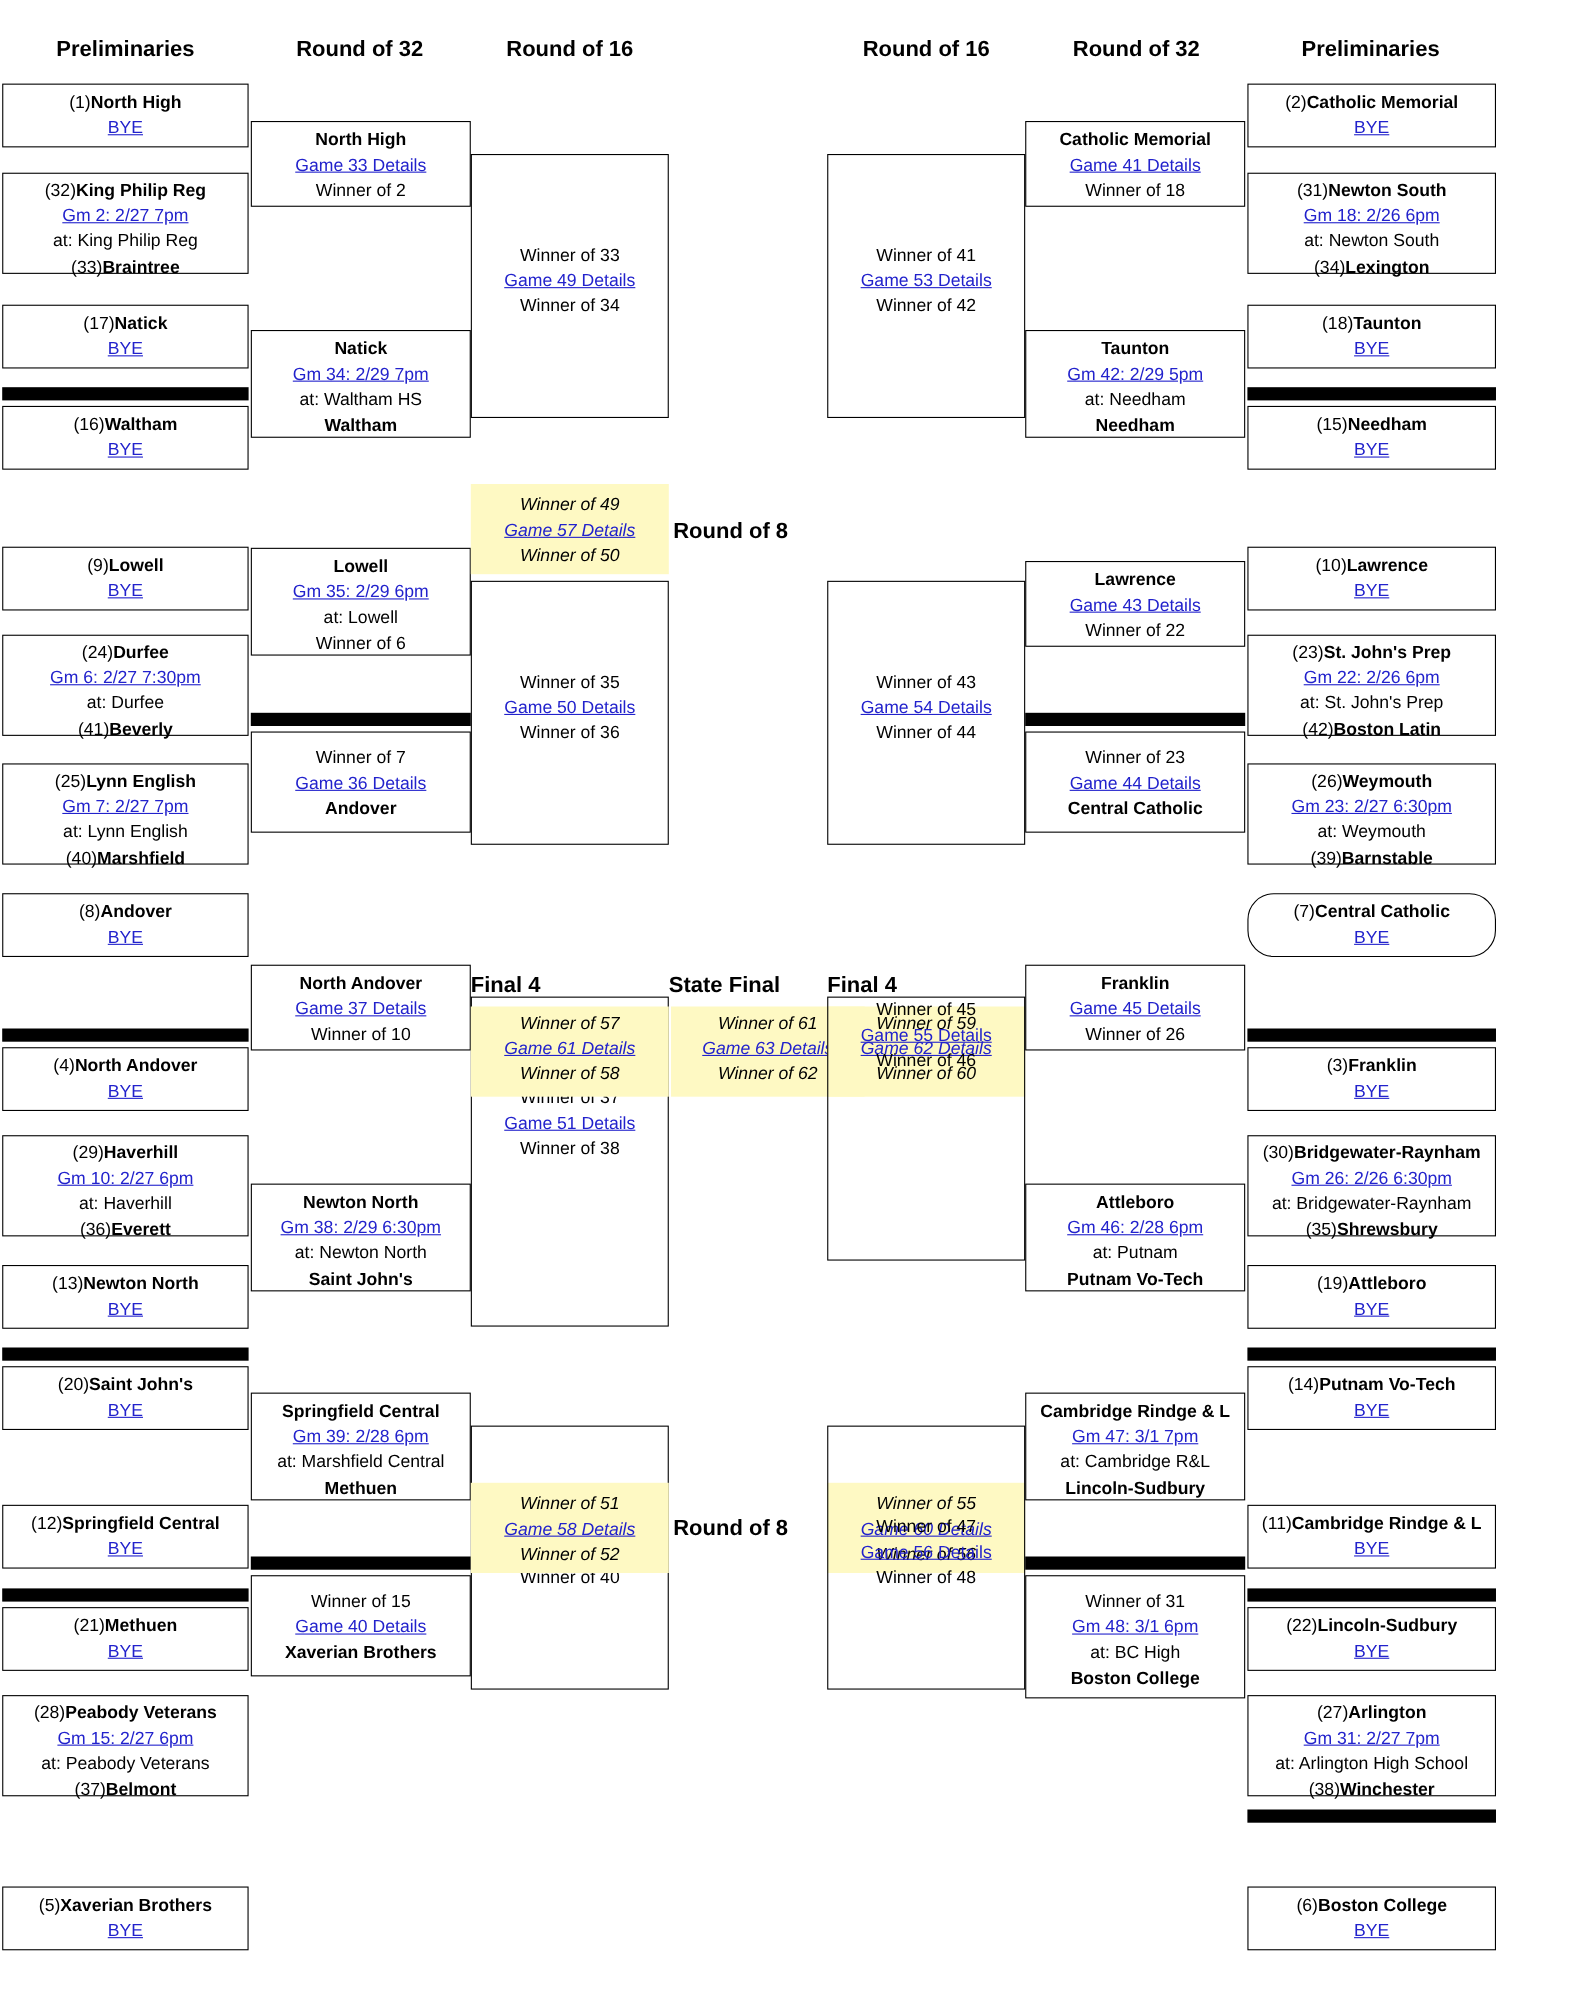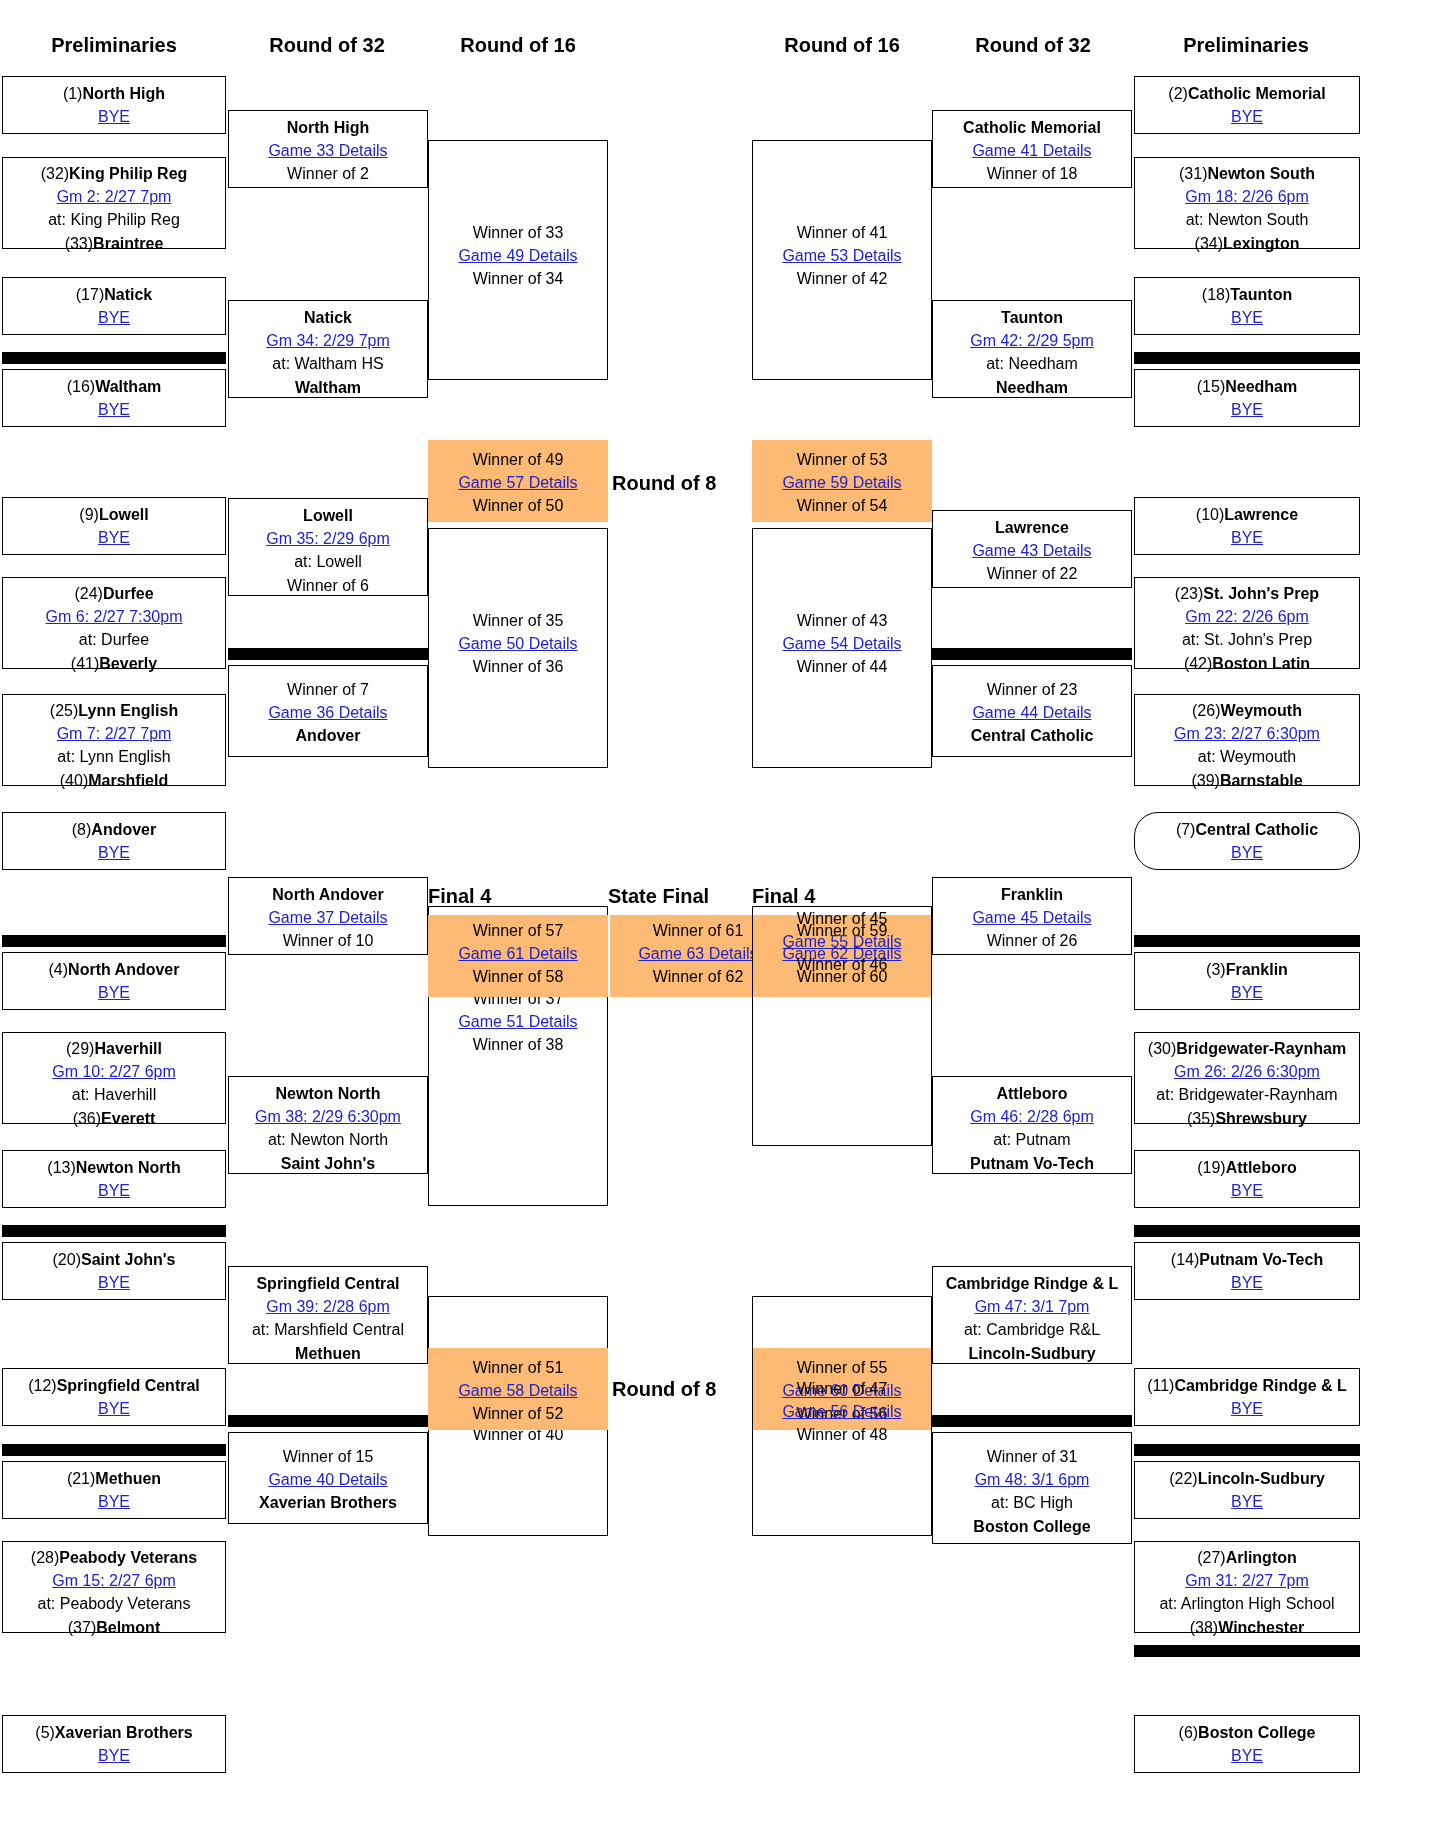--- a/index.html
+++ b/index.html
@@ -6,21 +6,21 @@
   body{width:1440px;height:1827px;font-family:"Liberation Sans",sans-serif;color:#000;position:relative;overflow:hidden;}
   .bracket{position:relative;width:1440px;height:1827px;}
   .hdr{position:absolute;font-size:20px;font-weight:bold;text-align:center;}
   .cell{position:absolute;box-sizing:border-box;text-align:center;font-size:16px;line-height:1.45;}
   .cell.box{border:1px solid #000;}
   .cell .n{font-weight:bold;}
   .cell .lnk{color:#2222cc;text-decoration:underline;}
   .cell .plain{font-weight:normal;}
   .bold{font-weight:bold;}
   .blackbar{position:absolute;background:#000;}
-  .shade{background:#fdba74;}
+  .shade{background:#fef9c3;font-style:italic;}
   .label{position:absolute;font-size:20px;font-weight:bold;text-align:left;}
 </style>
 </head>
 <body>
 
 <div class="bracket">
 
   <div class="hdr" style="left:0px;top:34px;width:228px;">Preliminaries</div>
   <div class="hdr" style="left:228px;top:34px;width:198px;">Round of 32</div>
   <div class="hdr" style="left:426px;top:34px;width:184px;">Round of 16</div>
@@ -217,25 +217,20 @@
     <div>Winner of 61</div>
     <div><span class="lnk">Game 63 Details</span></div>
     <div>Winner of 62</div>
   </div>
   <div class="cell shade" style="left:752px;top:915px;width:180px;height:82px;padding-top:4px;">
     <div>Winner of 59</div>
     <div><span class="lnk">Game 62 Details</span></div>
     <div>Winner of 60</div>
   </div>
 
-  <div class="cell shade" style="left:752px;top:440px;width:180px;height:82px;padding-top:8px;">
-    <div>Winner of 53</div>
-    <div><span class="lnk">Game 59 Details</span></div>
-    <div>Winner of 54</div>
-  </div>
   <div class="cell shade" style="left:752px;top:1348px;width:180px;height:82px;padding-top:8px;">
     <div>Winner of 55</div>
     <div><span class="lnk">Game 60 Details</span></div>
     <div>Winner of 56</div>
   </div>
 
   <div class="cell box" style="left:752px;top:140px;width:180px;height:240px;padding-top:80px;">
     <div>Winner of 41</div>
     <div><span class="lnk">Game 53 Details</span></div>
     <div>Winner of 42</div>

